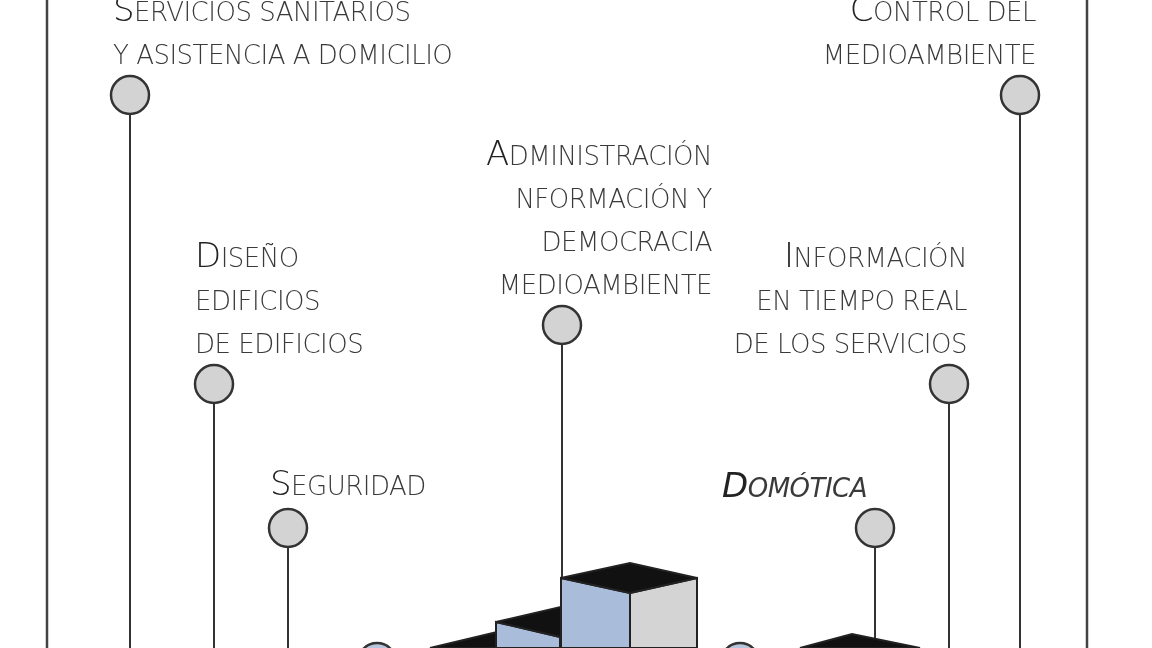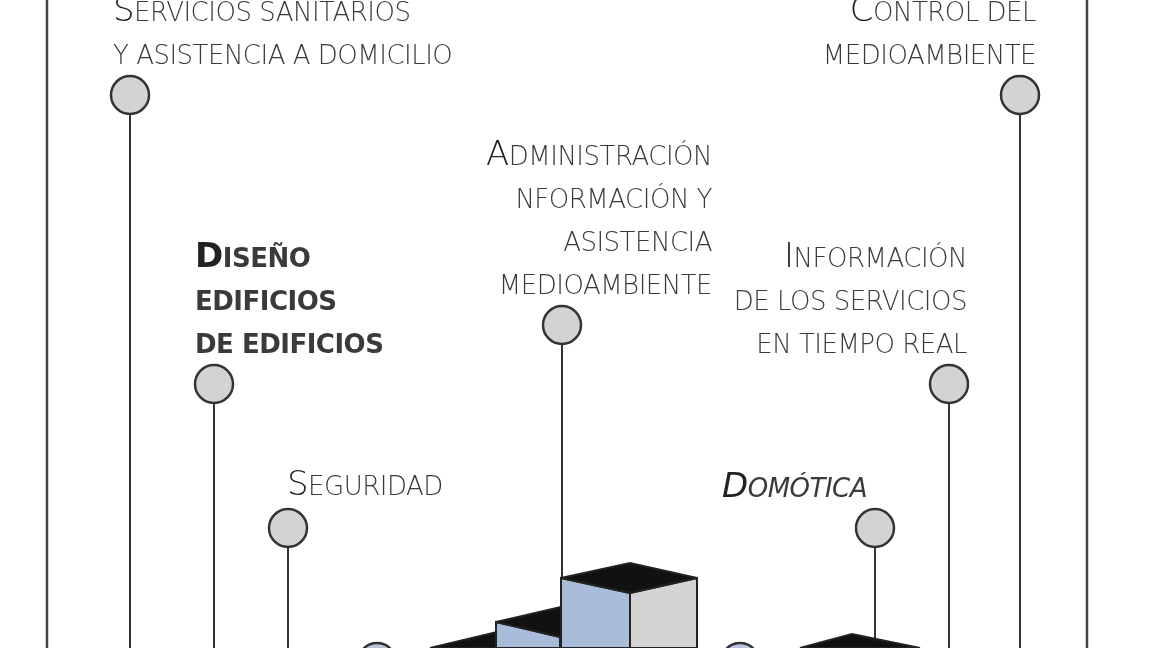--- a/index.html
+++ b/index.html
@@ -67,35 +67,35 @@
 </div>
 
 <div class="label align-right" style="right:116px; top:-12px;">
   <span class="line"><span class="cap">C</span><span>ONTROL DEL</span></span>
   <span class="line"><span>MEDIOAMBIENTE</span></span>
 </div>
 
 <div class="label align-center" style="left:412px; width:300px; top:132px;text-align:right;">
   <span class="line"><span class="cap">A</span><span>DMINISTRACIÓN</span></span>
   <span class="line"><span>NFORMACIÓN Y</span></span>
-  <span class="line"><span>ASISTENCIA</span></span>
+  <span class="line"><span>DEMOCRACIA</span></span>
   <span class="line"><span>MEDIOAMBIENTE</span></span>
 </div>
 
-<div class="label align-left" style="left:195px; top:234px;font-weight:bold;">
+<div class="label align-left" style="left:195px; top:234px;">
   <span class="line"><span class="cap">D</span><span>ISEÑO</span></span>
   <span class="line"><span>EDIFICIOS</span></span>
   <span class="line"><span>DE EDIFICIOS</span></span>
 </div>
 
 <div class="label align-right" style="right:185px; top:234px;">
   <span class="line"><span class="cap">I</span><span>NFORMACIÓN</span></span>
+  <span class="line"><span>EN TIEMPO REAL</span></span>
   <span class="line"><span>DE LOS SERVICIOS</span></span>
-  <span class="line"><span>EN TIEMPO REAL</span></span>
 </div>
 
-<div class="label align-left" style="left:287px; top:462px;">
+<div class="label align-left" style="left:270px; top:462px;">
   <span class="line"><span class="cap">S</span><span>EGURIDAD</span></span>
 </div>
 
 <div class="label align-left" style="left:722px; top:464px;font-style:italic;">
   <span class="line"><span class="cap">D</span><span>OMÓTICA</span></span>
 </div>
 
 </body></html>

